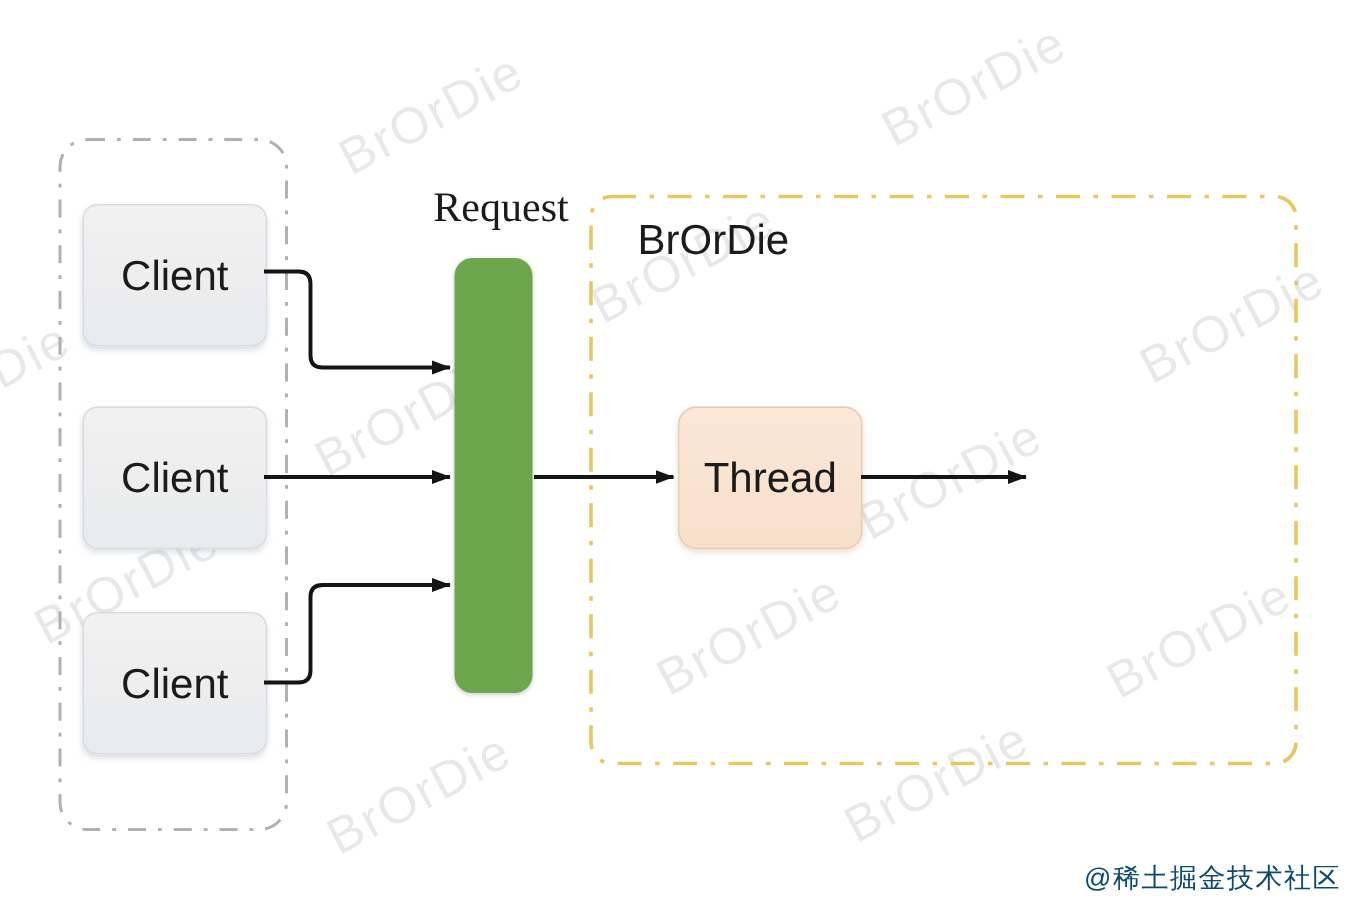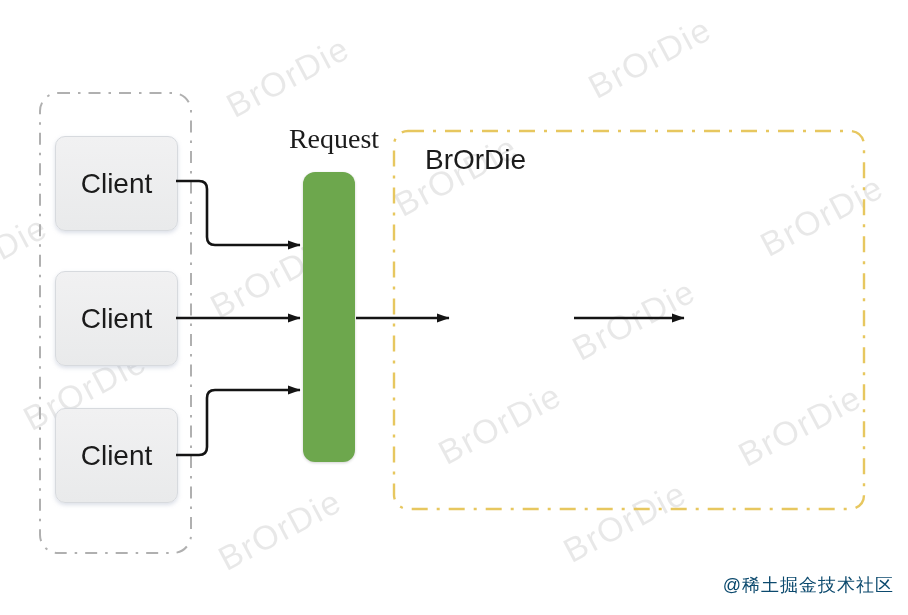--- a/index.html
+++ b/index.html
@@ -128,20 +128,23 @@
   </div>
   <div class="node client-node" style="top:408px">
     <span>Client</span>
   </div>
 
   <div class="request-bar"></div>
   <div class="lbl lbl-request">Request</div>
 
   <div class="lbl lbl-server">BrOrDie</div>
 
+  <div class="node peach-node" style="left:452px">
+    <span>Thread</span>
+  </div>
 
   <svg class="overlay" width="908" height="615" viewBox="0 0 908 615">
     <defs>
       <marker id="ah" markerWidth="14" markerHeight="12" refX="12" refY="5" orient="auto" markerUnits="userSpaceOnUse">
         <path d="M0,0.4 L12.6,5 L0,9.6 Z" fill="#141414"></path>
       </marker>
     </defs>
 
     <rect x="40" y="93" width="151" height="460" rx="18" fill="none" stroke="#b0b0b0" stroke-width="2" stroke-dasharray="12 8 2.5 8"></rect>
 

